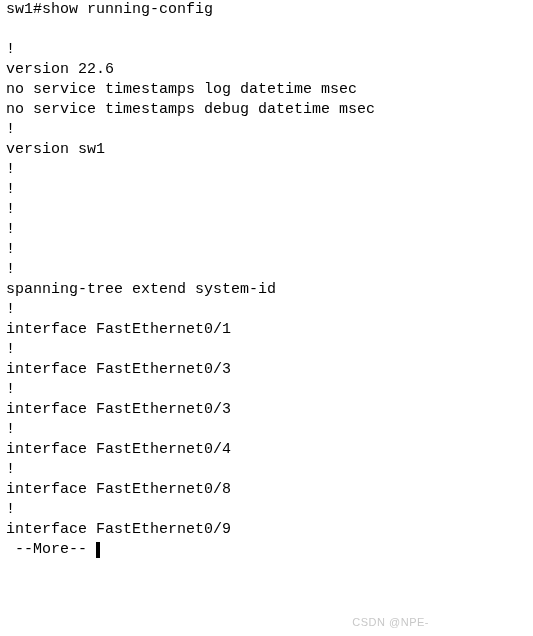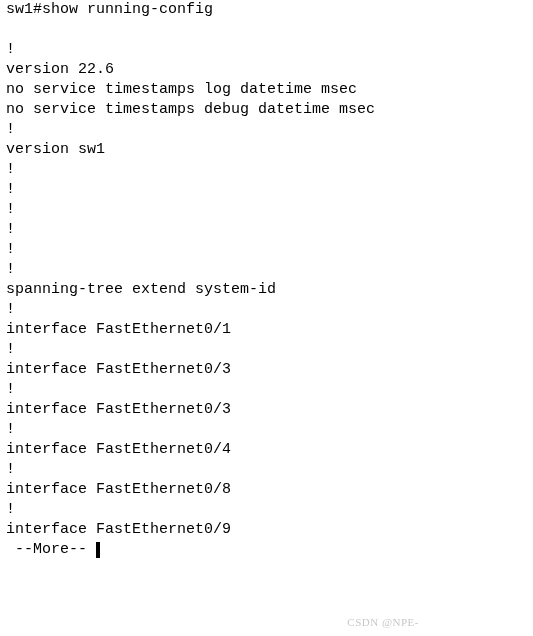--- a/index.html
+++ b/index.html
@@ -50,23 +50,23 @@
   .cursor-block {
     display: inline-block;
     width: 4px;
     height: 16px;
     background: #000000;
     margin-left: 9px;
     vertical-align: middle;
   }
   #watermark {
     position: absolute;
-    right: 22px;
+    right: 12px;
     bottom: 8px;
-    font-family: Liberation Serif, serif;
+    font-family: Liberation Sans, sans-serif;
     font-size: 11px;
     color: #c8c8c8;
     white-space: pre;
     letter-spacing: 0.5px;
     text-align: right;
   }
 </style>
 </head>
 <body>
 

